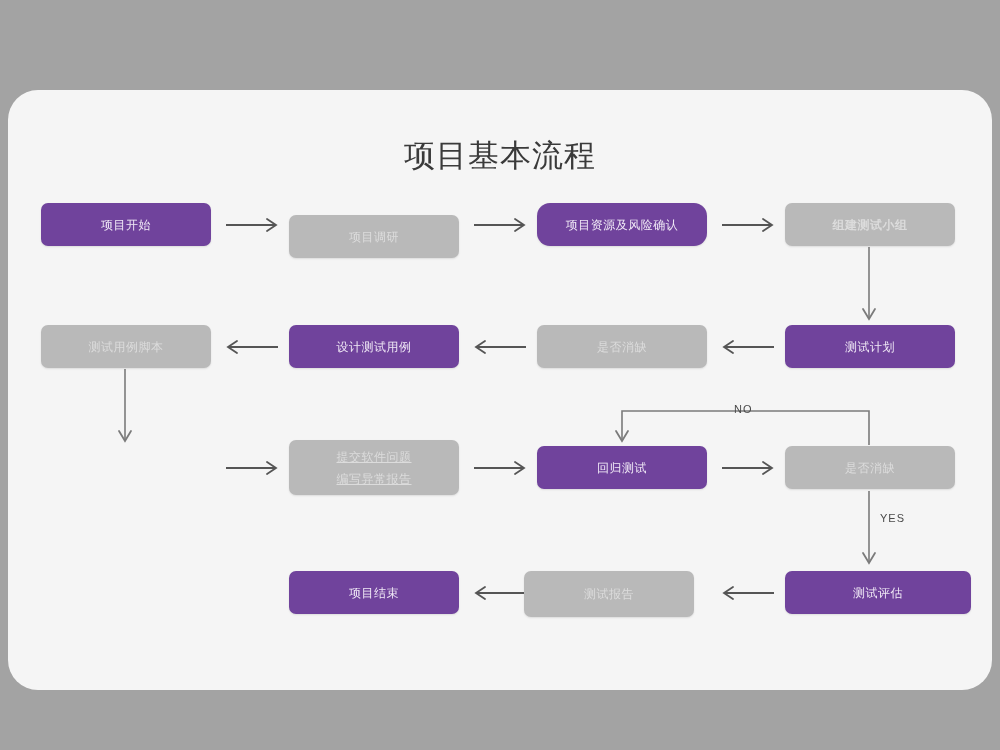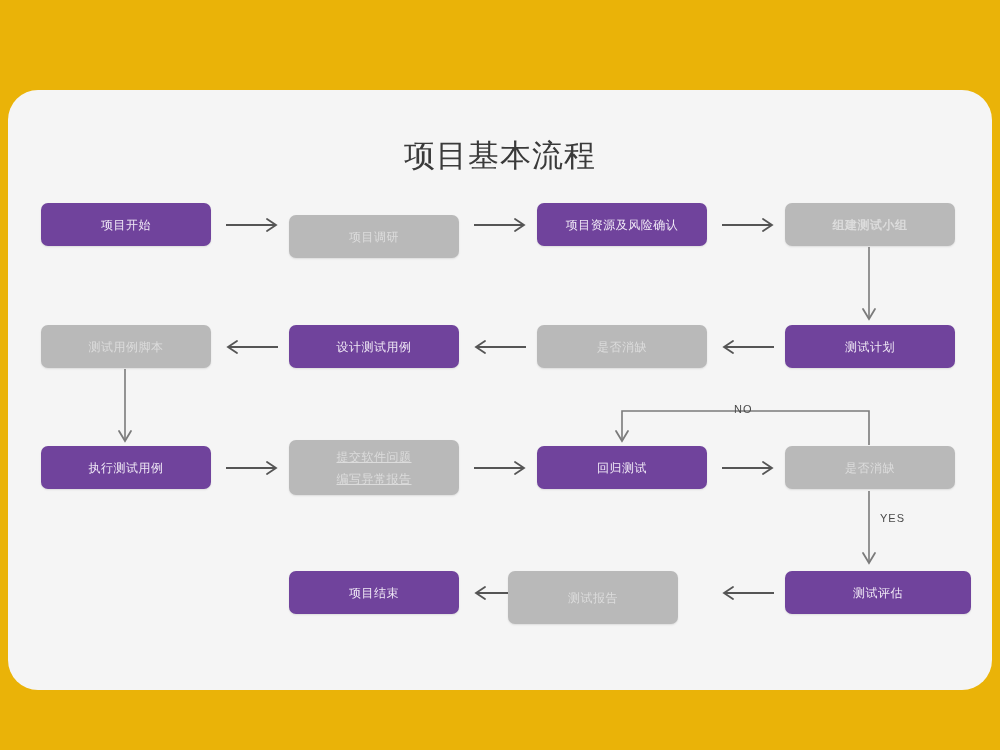--- a/index.html
+++ b/index.html
@@ -10,21 +10,21 @@
   body {
     width: 1000px;
     height: 750px;
     font-family: "Liberation Sans", "DejaVu Sans", sans-serif;
     overflow: hidden;
   }
   #stage {
     position: relative;
     width: 1000px;
     height: 750px;
-    background: #eab308;
+    background: #a3a3a3;
   }
   #card {
     position: absolute;
     left: 8px;
     top: 90px;
     width: 984px;
     height: 600px;
     background: #f5f5f5;
     border-radius: 30px;
   }
@@ -184,41 +184,40 @@
       </g>
     </svg>
 
     <div class="edge-label" style="left:726px; top:313px;">NO</div>
     <div class="edge-label" style="left:872px; top:422px;">YES</div>
 
     <div class="node purple" style="left:33px;  top:113px; width:170px; height:43px;">项目开始</div>
 
     <div class="node gray" style="left:281px; top:125px; width:170px; height:43px;">项目调研</div>
 
-    <div class="node purple" style="left:529px; top:113px; width:170px; height:43px;">项目资源及风险确认</div>
+    <div class="node purple" style="left:529px; top:113px; width:170px; height:43px;border-radius:13px;">项目资源及风险确认</div>
 
     <div class="node gray" style="left:777px; top:113px; width:170px; height:43px;font-weight:bold;">组建测试小组</div>
 
     <div class="node gray" style="left:33px;  top:235px; width:170px; height:43px;">测试用例脚本</div>
 
     <div class="node purple" style="left:281px; top:235px; width:170px; height:43px;">设计测试用例</div>
 
     <div class="node gray" style="left:529px; top:235px; width:170px; height:43px;">是否消缺</div>
 
     <div class="node purple" style="left:777px; top:235px; width:170px; height:43px;">测试计划</div>
 
-    <div class="node purple" style="left:33px;  top:356px; width:170px; height:43px;">执行测试用例</div>
 
     <div class="node gray" style="left:281px; top:350px; width:170px; height:55px;text-decoration:underline;">提交软件问题
 编写异常报告</div>
 
     <div class="node purple" style="left:529px; top:356px; width:170px; height:43px;">回归测试</div>
 
     <div class="node gray" style="left:777px; top:356px; width:170px; height:43px;">是否消缺</div>
 
     <div class="node purple" style="left:281px; top:481px; width:170px; height:43px;">项目结束</div>
 
-    <div class="node gray" style="left:500px; top:481px; width:170px; height:53px;">测试报告</div>
+    <div class="node gray" style="left:516px; top:481px; width:170px; height:46px;">测试报告</div>
 
     <div class="node purple" style="left:777px; top:481px; width:186px; height:43px;">测试评估</div>
 
   </div>
 </div>
 
 </body></html>

